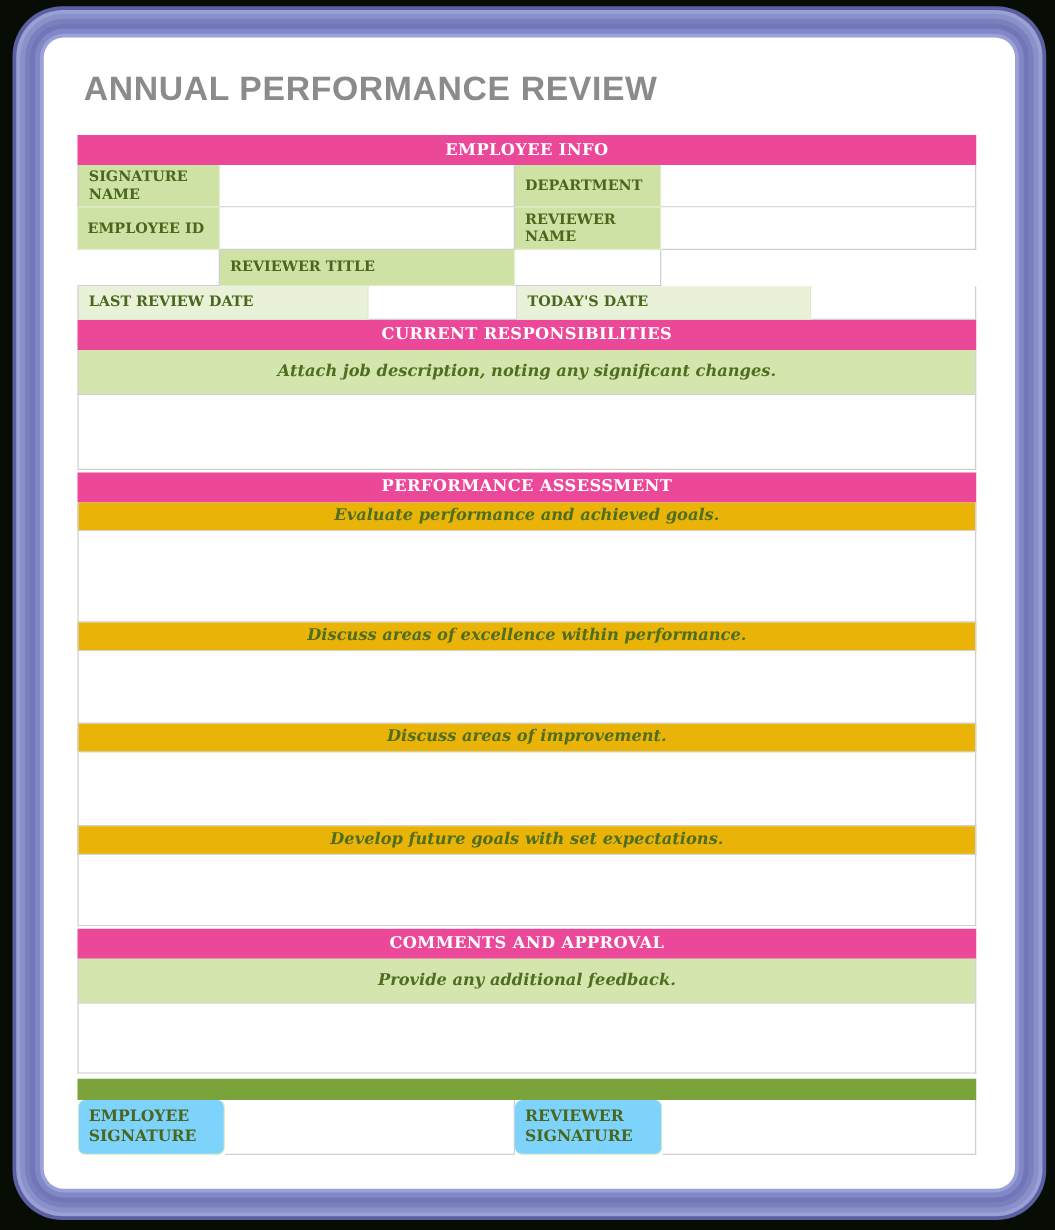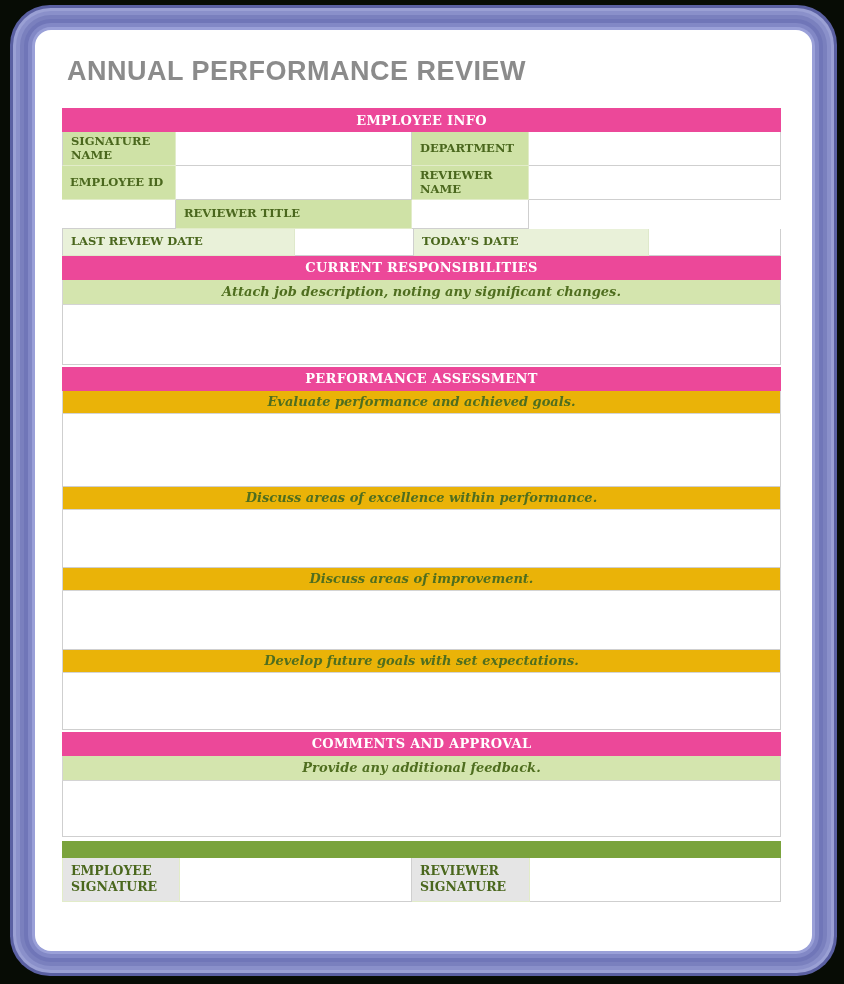--- a/index.html
+++ b/index.html
@@ -82,48 +82,49 @@
   .datecell {
     background: #e9f1d9;
     justify-content: flex-start;
     padding-right: 10px;
     min-height: 27px;
     border-color: #dfe9cb;
   }
   .datecell span, .lbl span { display: block; }
   .date-input { min-height: 27px; }
   .prompt {
-    height: 25px;
+    height: 36px;
     display: flex; align-items: center; justify-content: center;
     font-weight: bold; font-style: italic;
     font-size: 13px;
     color: #4f6e1f;
     border: 1px solid #d4d4d4;
     border-top: none;
   }
   .prompt.primary   { background: #d4e5ae; }
   .prompt.secondary { background: #eab308; height: 23px; }
   .textblock {
     background: #ffffff;
     border: 1px solid #cfcfcf;
     border-top: none;
     cursor: text;
   }
   .gap2 { height: 2px; background: #ffffff; }
   .gap4 { height: 4px; background: #ffffff; }
   .sepbar { height: 17px; background: #7aa33c; }
   .sig-cell { min-height: 44px; border-bottom: 1px solid #cfcfcf; border-right: 1px solid #cfcfcf; display: flex; align-items: center; }
   .sig-lbl {
-    background: #e5e5e5;
+    background: #7dd3fc;
     color: #4a671d;
     font-weight: bold;
     font-size: 12.5px;
     line-height: 1.3;
     padding: 4px 8px;
     border-color: #e2ecc9;
+    border-radius: 6px;
   }
   .sig-lbl:first-child { border-left: 1px solid #e2ecc9; }
 </style>
 </head>
 <body>
 
 <div class="page">
   <div class="content">
 
     <div class="title">ANNUAL PERFORMANCE REVIEW</div>

